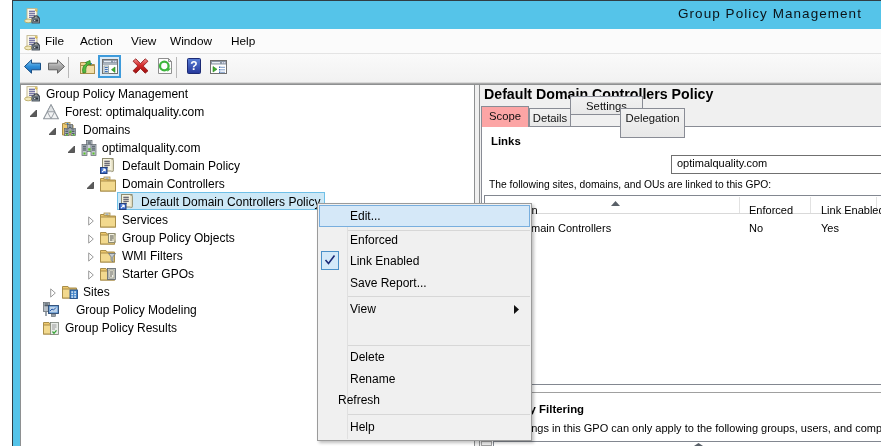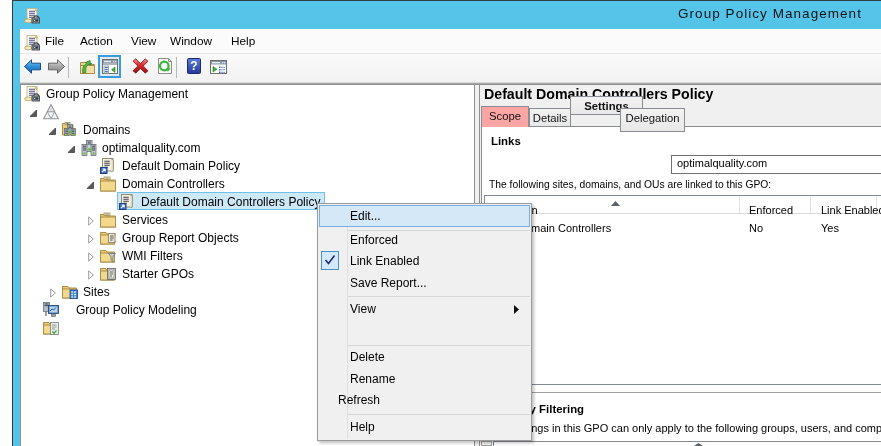--- a/index.html
+++ b/index.html
@@ -168,20 +168,21 @@
   <span class="ttext" style="left:34px;top:86px;">Group Policy Management</span>
 
   <svg class="abs" style="left:18px;top:109.5px;" width="7" height="7" viewBox="0 0 7 7">
       <path d="M6.5 0 V6.5 H0 Z" fill="#5b5b5b" stroke="#404040" stroke-width="0.8"></path>
     </svg>
   <svg class="abs" style="left:31px;top:104px;" width="16" height="16" viewBox="0 0 16 16">
     <path d="M8 0.8 L15.4 14.7 H0.6 Z" fill="#f2f3f4" stroke="#8e959c" stroke-width="1.1"></path>
     <path d="M8 0.8 L11.7 7.75 H4.3 Z" fill="#dfe2e4" stroke="#8e959c" stroke-width="0.9"></path>
     <path d="M4.3 7.75 L8 14.7 M11.7 7.75 L8 14.7" stroke="#8e959c" stroke-width="0.9" fill="none"></path>
   </svg>
+  <span class="ttext" style="left:53px;top:104px;">Forest: optimalquality.com</span>
 
   <svg class="abs" style="left:37px;top:127.5px;" width="7" height="7" viewBox="0 0 7 7">
       <path d="M6.5 0 V6.5 H0 Z" fill="#5b5b5b" stroke="#404040" stroke-width="0.8"></path>
     </svg>
   <svg class="abs" style="left:50px;top:122px;" width="16" height="16" viewBox="0 0 16 16">
     <path d="M0.5 1.5 h5 l1 1.5 h4.5 v10 h-10.5 Z" fill="#eec96d" stroke="#a98e4a"></path>
     <rect x="3" y="0.5" width="5" height="2" fill="#f6e3a8" stroke="#a98e4a" stroke-width="0.8"></rect>
     <rect x="4.5" y="0.9" width="2" height="1.2" fill="#3f82c8"></rect>
     <g stroke="#5a6268" stroke-width="0.7">
       <rect x="5.5" y="2.5" width="5" height="8" fill="#c3cad1"></rect>
@@ -272,21 +273,21 @@
   <svg class="abs" style="left:76px;top:234px;" width="6" height="10" viewBox="0 0 6 10">
       <path d="M0.7 0.9 L5.3 5 L0.7 9.1 Z" fill="#fff" stroke="#9a9a9a"></path>
     </svg>
   <svg class="abs" style="left:88px;top:230px;" width="16" height="16" viewBox="0 0 16 16">
     <path d="M0.5 2.5 h5.5 l1 1.5 h7.5 v10 h-14 Z" fill="#eec96d" stroke="#a98e4a"></path>
     <rect x="0.5" y="5" width="14" height="9" fill="#f2d98e" stroke="#a98e4a"></rect>
     <rect x="8.5" y="3.5" width="6.5" height="9" fill="#f3f0df" stroke="#8f8c70"></rect>
     <path d="M10 6h3.5M10 8h3.5M10 10h2.5" stroke="#3c3c34" stroke-width="0.9"></path>
     <ellipse cx="15" cy="8" rx="1.1" ry="4.2" fill="#e3dfc4" stroke="#8f8c70" stroke-width="0.7"></ellipse>
   </svg>
-  <span class="ttext" style="left:110px;top:230px;">Group Report Objects</span>
+  <span class="ttext" style="left:110px;top:230px;">Group Policy Objects</span>
 
   <svg class="abs" style="left:76px;top:252px;" width="6" height="10" viewBox="0 0 6 10">
       <path d="M0.7 0.9 L5.3 5 L0.7 9.1 Z" fill="#fff" stroke="#9a9a9a"></path>
     </svg>
   <svg class="abs" style="left:88px;top:248px;" width="16" height="16" viewBox="0 0 16 16">
     <path d="M0.5 2.5 h5.5 l1 1.5 h7.5 v10 h-14 Z" fill="#eec96d" stroke="#a98e4a"></path>
     <rect x="0.5" y="5" width="14" height="9" fill="#f2d98e" stroke="#a98e4a"></rect>
     <path d="M8.5 5.5 h7 l-2.6 3.4 v5.2 l-1.8 -1.8 v-3.4 Z" fill="#c4cad1" stroke="#6a737b" stroke-width="0.8"></path>
   </svg>
   <span class="ttext" style="left:110px;top:248px;">WMI Filters</span>
@@ -333,26 +334,27 @@
   </svg>
   <span class="ttext" style="left:64px;top:302px;">Group Policy Modeling</span>
 
   <svg class="abs" style="left:31px;top:320px;" width="16" height="16" viewBox="0 0 16 16">
     <path d="M0.5 2.5 h5.5 l1 1.5 h7.5 v10 h-14 Z" fill="#eec96d" stroke="#a98e4a"></path>
     <rect x="0.5" y="5" width="14" height="9" fill="#f2d98e" stroke="#a98e4a"></rect>
     <rect x="7.5" y="2.5" width="8" height="12" fill="#e8ece8" stroke="#7a8278" stroke-width="0.8"></rect>
     <path d="M9 5h4.5M9 7h4.5M9 9h3" stroke="#888" stroke-width="0.8"></path>
     <path d="M9.5 11.5 l1.5 1.8 l2.5 -3" stroke="#35a435" stroke-width="1.3" fill="none"></path>
   </svg>
+  <span class="ttext" style="left:53px;top:320px;">Group Policy Results</span>
 
   <span class="t" id="rphead">Default Domain Controllers Policy</span>
   <div class="abs" id="tabpage"></div>
   <div class="tab" style="left:517px;top:108px;width:42px;height:19px;line-height:19px;">Details</div>
-  <div class="tab" style="left:558px;top:96px;width:73px;height:19px;line-height:19px;font-weight:bold;">Settings</div>
-  <div class="tab" style="left:608px;top:108px;width:65px;height:24px;line-height:19px;">Delegation</div>
+  <div class="tab" style="left:558px;top:96px;width:73px;height:19px;line-height:19px;">Settings</div>
+  <div class="tab" style="left:608px;top:108px;width:65px;height:30px;line-height:19px;">Delegation</div>
   <div class="tab" style="left:469px;top:106px;width:48px;height:21px;line-height:19px;background:#fca5a5;border-bottom:none;z-index:3;">Scope</div>
   <span class="t b" style="left:479px;top:134px;font-size:11.4px;">Links</span>
   <div class="abs" style="left:659px;top:155px;width:230px;height:19px;background:#fff;border:1px solid #707070;box-sizing:border-box;"></div>
   <span class="t" style="left:665px;top:156px;font-size:11px;">optimalquality.com</span>
   <span class="t" style="left:477px;top:178px;font-size:10.3px;">The following sites, domains, and OUs are linked to this GPO:</span>
   <div class="abs" style="left:472px;top:195px;width:409px;height:190px;background:#fff;border:1px solid #828790;border-right:none;box-sizing:border-box;"></div>
   <div class="abs" style="left:473px;top:196px;width:408px;height:17px;background:#fff;border-bottom:1px solid #d9d9d9;"></div>
   <div class="abs" style="left:727px;top:197px;width:1px;height:16px;background:#e2e2e2;"></div>
   <div class="abs" style="left:798px;top:197px;width:1px;height:16px;background:#e2e2e2;"></div>
   <div class="abs" style="left:864px;top:197px;width:1px;height:16px;background:#e2e2e2;"></div>

